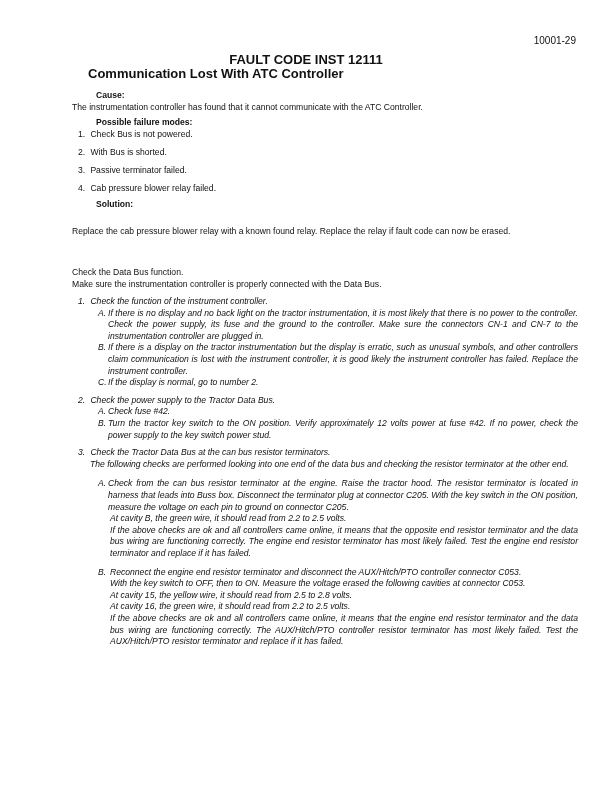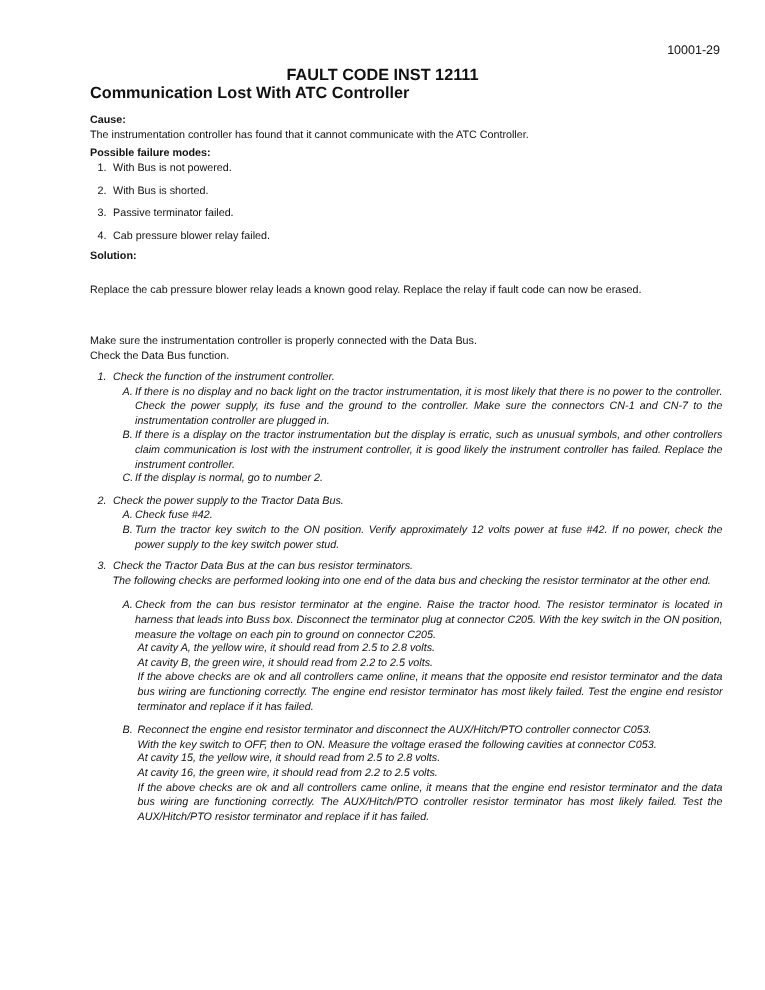--- a/index.html
+++ b/index.html
@@ -7,25 +7,25 @@
     width: 612px; height: 792px; position: relative; overflow: hidden;
     font-family: "Liberation Sans", sans-serif; color: #111111;
     font-size: 8.6px; line-height: 11.6px;
   }
   .page-number { position: absolute; top: 35px; right: 36px; font-size: 10px; }
   .fault-title {
     position: absolute; top: 52px; left: 0; width: 612px; text-align: center;
     font-weight: bold; font-size: 13px; line-height: 15px;
   }
   .subtitle {
-    position: absolute; top: 66px; left: 72px;
+    position: absolute; top: 66px; left: 88px;
     font-weight: bold; font-size: 13px; line-height: 15px;
   }
   .content { position: absolute; top: 90px; left: 72px; width: 506px; }
-  .heading { font-weight: bold; }
+  .heading { font-weight: bold; margin-left: 24px; }
   .para { margin: 0; }
   .mb4 { margin-bottom: 4px; }
   .failure-list { margin: 0; padding: 0; list-style: none; }
   .failure-list li { padding-left: 6px; margin-bottom: 6.4px; }
   .failure-list li .num { display: inline-block; width: 10px; }
   .solution-text { margin-top: 16px; }
   .intro { margin-top: 29px; }
   .steps { margin-top: 6px; }
   .step { margin-bottom: 6px; font-style: italic; }
   .step-head { padding-left: 6px; }
@@ -47,35 +47,35 @@
 <div class="content">
 
   <section class="mb4">
     <div class="heading">Cause:</div>
     <p class="para">The instrumentation controller has found that it cannot communicate with the ATC Controller.</p>
   </section>
 
   <section>
     <div class="heading">Possible failure modes:</div>
     <ul class="failure-list">
-      <li><span class="num">1.</span> <span>With Bus is not powered.</span></li>
+      <li><span class="num">1.</span> <span>Check Bus is not powered.</span></li>
       <li><span class="num">2.</span> <span>With Bus is shorted.</span></li>
       <li><span class="num">3.</span> <span>Passive terminator failed.</span></li>
       <li><span class="num">4.</span> <span>Cab pressure blower relay failed.</span></li>
     </ul>
   </section>
 
   <section>
     <div class="heading" style="margin-top:-2px;">Solution:</div>
-    <p class="para solution-text">Replace the cab pressure blower relay leads a known good relay. Replace the relay if fault code can now be erased.</p>
+    <p class="para solution-text">Replace the cab pressure blower relay with a known found relay. Replace the relay if fault code can now be erased.</p>
   </section>
 
   <section class="intro">
+    <p class="para">Check the Data Bus function.</p>
     <p class="para">Make sure the instrumentation controller is properly connected with the Data Bus.</p>
-    <p class="para">Check the Data Bus function.</p>
   </section>
 
   <section class="steps">
 
     <div class="step">
       <div class="step-head"><span class="num">1.</span> <span>Check the function of the instrument controller.</span></div>
       <div class="sub"><span class="letter">A.</span><span>If there is no display and no back light on the tractor instrumentation, it is most likely that there is no power to the controller. Check the power supply, its fuse and the ground to the controller. Make sure the connectors CN-1 and CN-7 to the instrumentation controller are plugged in.</span></div>
       <div class="sub"><span class="letter">B.</span><span>If there is a display on the tractor instrumentation but the display is erratic, such as unusual symbols, and other controllers claim communication is lost with the instrument controller, it is good likely the instrument controller has failed. Replace the instrument controller.</span></div>
       <div class="sub"><span class="letter">C.</span><span>If the display is normal, go to number 2.</span></div>
     </div>
@@ -86,21 +86,20 @@
       <div class="sub"><span class="letter">B.</span><span>Turn the tractor key switch to the ON position. Verify approximately 12 volts power at fuse #42. If no power, check the power supply to the key switch power stud.</span></div>
     </div>
 
     <div class="step">
       <div class="step-head"><span class="num">3.</span> <span>Check the Tractor Data Bus at the can bus resistor terminators.</span></div>
       <div class="step-note">The following checks are performed looking into one end of the data bus and checking the resistor terminator at the other end.</div>
 
       <div class="sub spaced" style="margin-top:8px;">
         <span class="letter">A.</span>
         <div>Check from the can bus resistor terminator at the engine. Raise the tractor hood. The resistor terminator is located in harness that leads into Buss box. Disconnect the terminator plug at connector C205. With the key switch in the ON position, measure the voltage on each pin to ground on connector C205.</div>
-        <div class="detail">At cavity A, the yellow wire, it should read from 2.5 to 2.8 volts.</div>
         <div class="detail">At cavity B, the green wire, it should read from 2.2 to 2.5 volts.</div>
         <div class="detail">If the above checks are ok and all controllers came online, it means that the opposite end resistor terminator and the data bus wiring are functioning correctly. The engine end resistor terminator has most likely failed. Test the engine end resistor terminator and replace if it has failed.</div>
       </div>
 
       <div class="sub sub-b-gap">
         <span class="letter">B.</span>
         <div class="detail">Reconnect the engine end resistor terminator and disconnect the AUX/Hitch/PTO controller connector C053.</div>
         <div class="detail">With the key switch to OFF, then to ON. Measure the voltage erased the following cavities at connector C053.</div>
         <div class="detail">At cavity 15, the yellow wire, it should read from 2.5 to 2.8 volts.</div>
         <div class="detail">At cavity 16, the green wire, it should read from 2.2 to 2.5 volts.</div>

